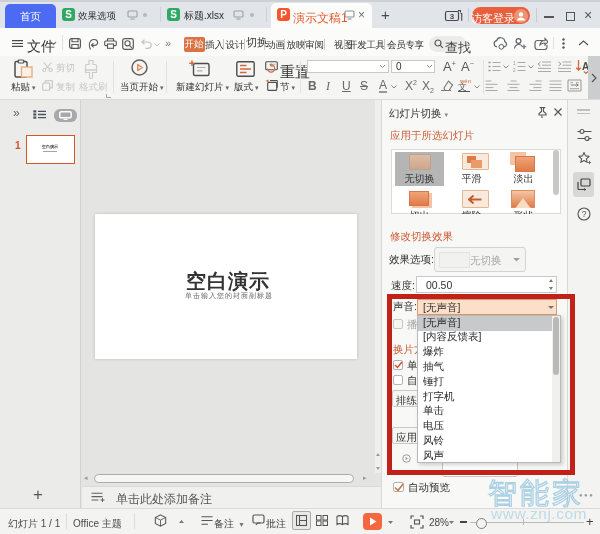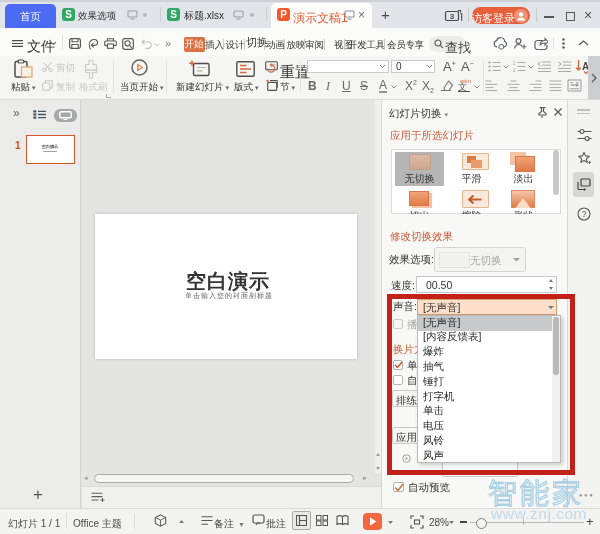--- a/index.html
+++ b/index.html
@@ -330,20 +330,21 @@
 
 <div class="abs txt" style="left:84px;top:474px;font-size:7px;color:#999;">◂</div>
 <div class="abs" style="left:94px;top:473.5px;width:260px;height:9px;background:#f6f6f4;border:1px solid #ababa9;border-radius:4.5px;"></div>
 <div class="abs txt" style="left:363px;top:474px;font-size:7px;color:#999;">▸</div>
 
 <div class="abs" style="left:82px;top:486px;width:299px;height:22px;background:#f0f0ee;border-top:1px solid #d9d9d7;"></div>
 <svg class="abs" style="left:91px;top:492px;" width="15" height="10" viewBox="0 0 15 10">
       <path d="M0.5 1.2h11M0.5 4.6h11M0.5 8h7" stroke="#606060" stroke-width="1.1"></path>
       <path d="M11.5 6v4M9.5 8h4" stroke="#606060" stroke-width="1"></path>
     </svg>
+<div class="abs txt" style="left:116px;top:491px;font-size:12px;color:#555;">单击此处添加备注</div>
 
 <div class="abs" style="left:381px;top:100px;width:186px;height:408px;background:#f8f8f6;border-left:1px solid #d8d8d6;"></div>
 <div class="abs txt" style="left:389px;top:107px;font-size:10.5px;color:#333;">幻灯片切换 <span style="font-size:7px;color:#888;">▾</span></div>
 <svg class="abs" style="left:536px;top:106px;" width="12" height="13" viewBox="0 0 12 13">
       <path d="M4.5 1.5h4l-1 1v3l2.5 2v1.5h-7V7.5l2.5-2v-3z" fill="none" stroke="#555" stroke-width="1.1"></path>
       <path d="M6 9.5V12" stroke="#555" stroke-width="1.1"></path>
     </svg>
 <svg class="abs" style="left:553px;top:107px;" width="10" height="10" viewBox="0 0 10 10">
       <path d="M1.5 1.5l7 7M8.5 1.5l-7 7" stroke="#555" stroke-width="1.2"></path>
     </svg>

